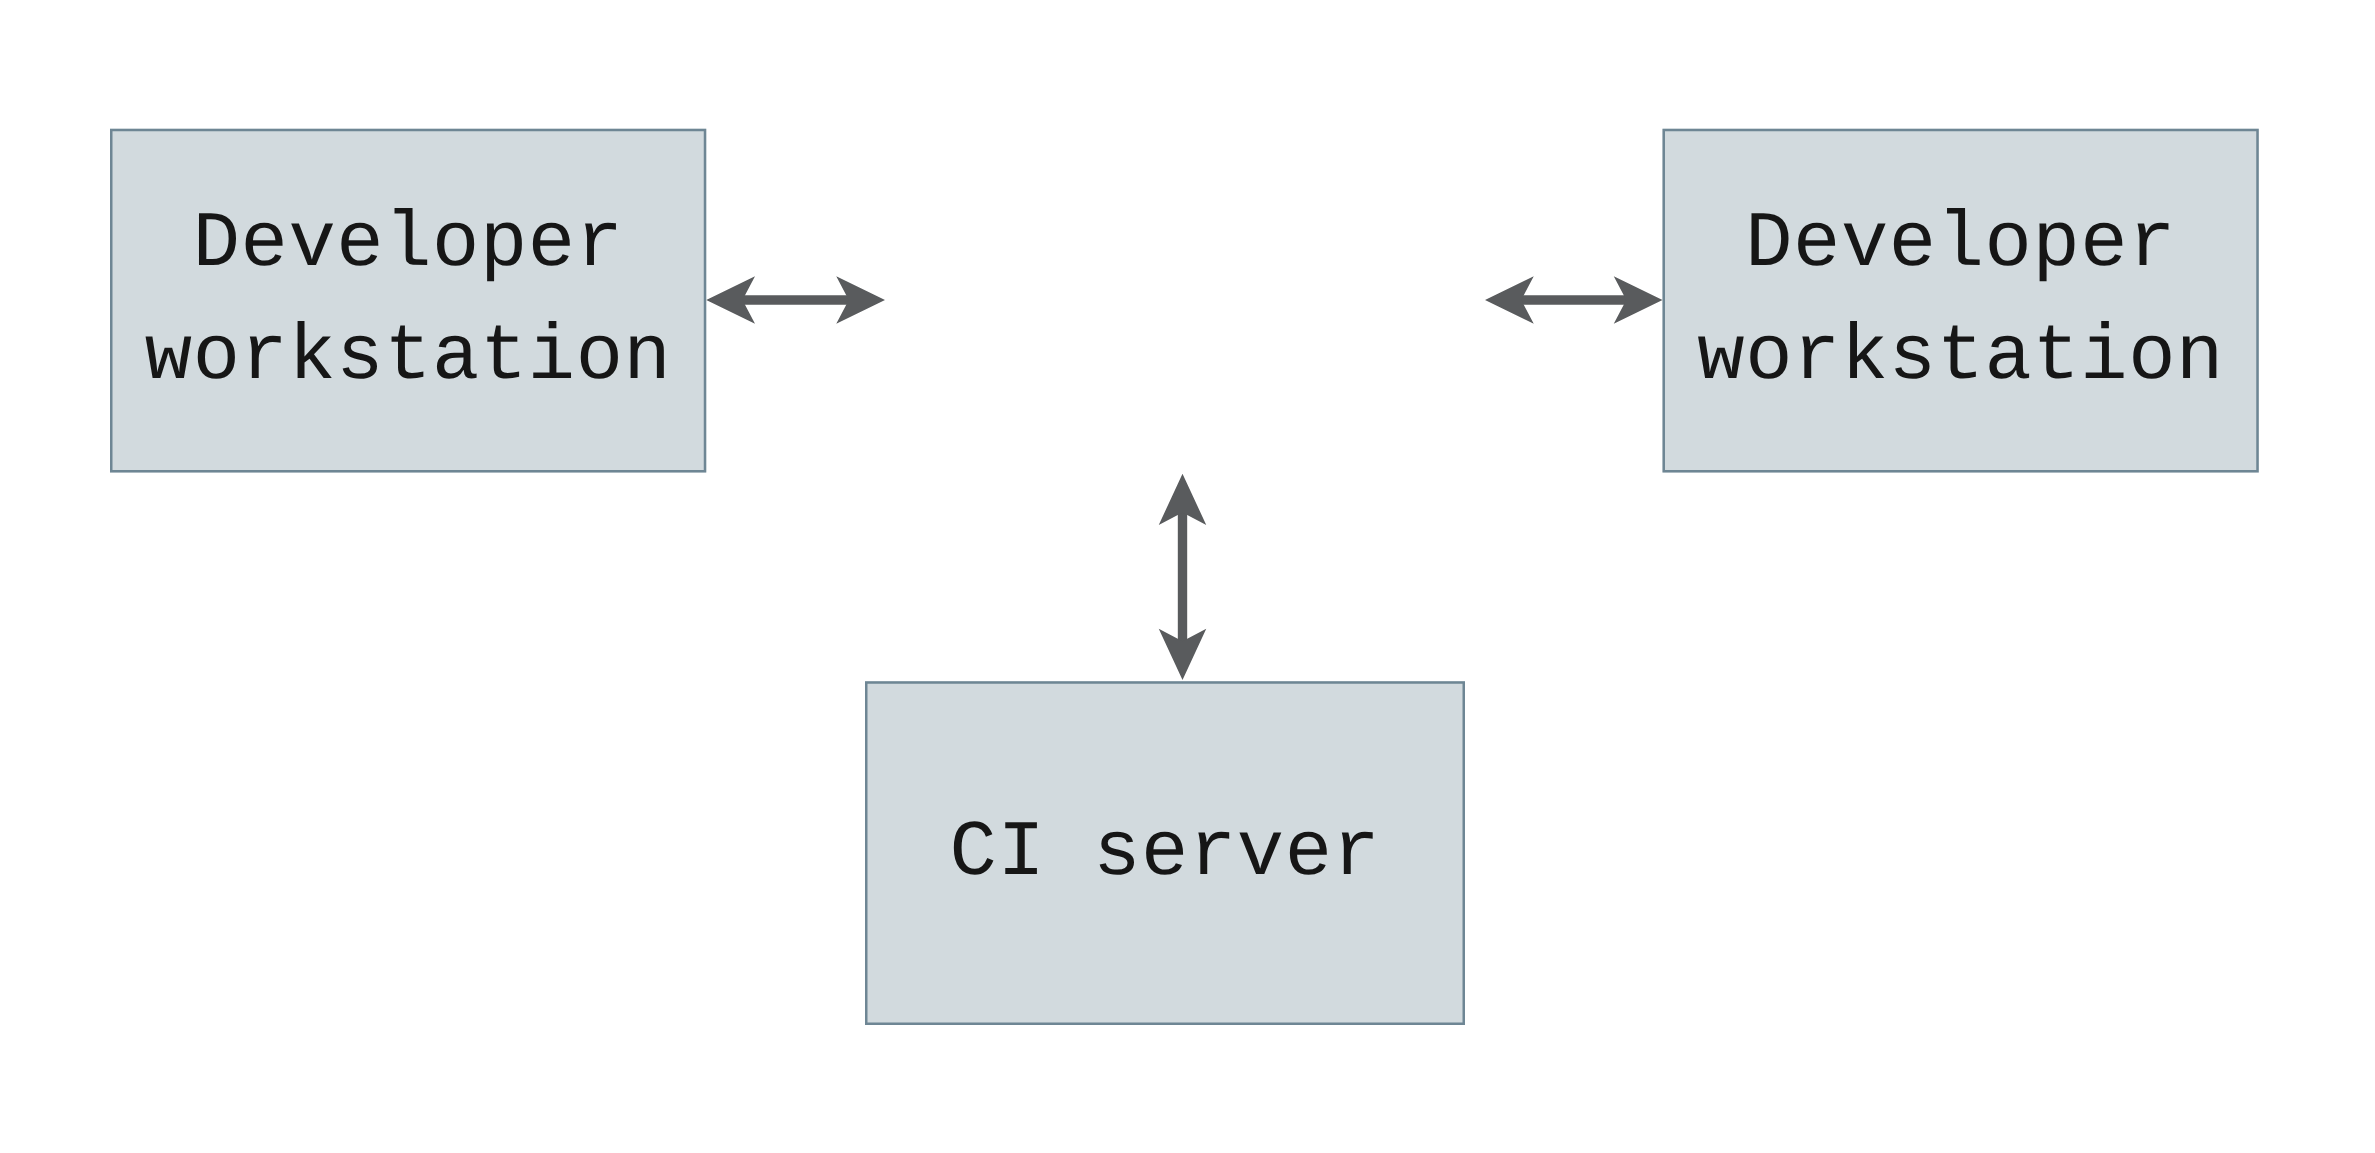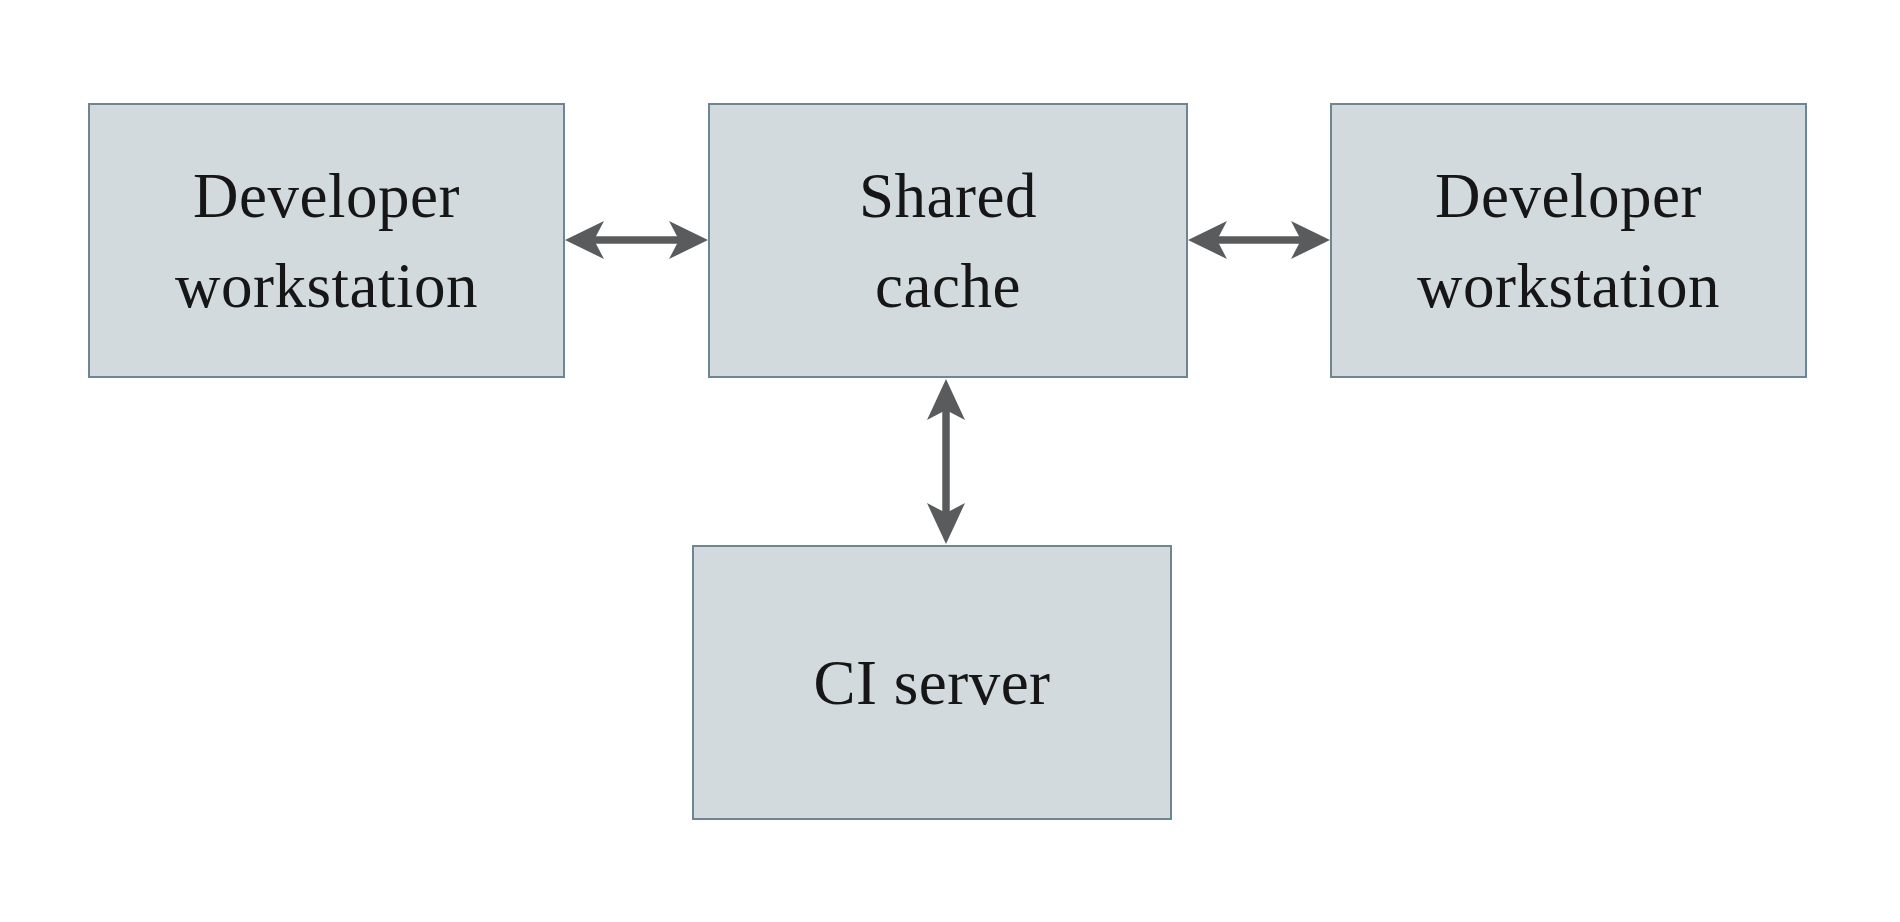--- a/index.html
+++ b/index.html
@@ -9,21 +9,21 @@
     --text: #161616;
     --arrow: #595b5d;
   }
   * { margin: 0; padding: 0; box-sizing: border-box; }
   html, body { background: var(--bg); }
   .canvas {
     position: relative;
     width: 1900px;
     height: 922px;
     background: var(--bg);
-    font-family: Liberation Serif, serif;
+    font-family: Liberation Mono, monospace;
     overflow: hidden;
   }
   .node {
     position: absolute;
     background: var(--box-fill);
     border: 2px solid var(--box-border);
     color: var(--text);
     display: flex;
     flex-direction: column;
     align-items: center;
@@ -51,24 +51,20 @@
 </head>
 <body>
 
 <div class="canvas">
 
   <div class="node" id="node-dev-left">
     <span class="line">Developer</span>
     <span class="line">workstation</span>
   </div>
 
-  <div class="node" id="node-cache">
-    <span class="line">Shared</span>
-    <span class="line">cache</span>
-  </div>
 
   <div class="node" id="node-dev-right">
     <span class="line">Developer</span>
     <span class="line">workstation</span>
   </div>
 
   <div class="node" id="node-ci">
     <span class="line">CI server</span>
   </div>
 

